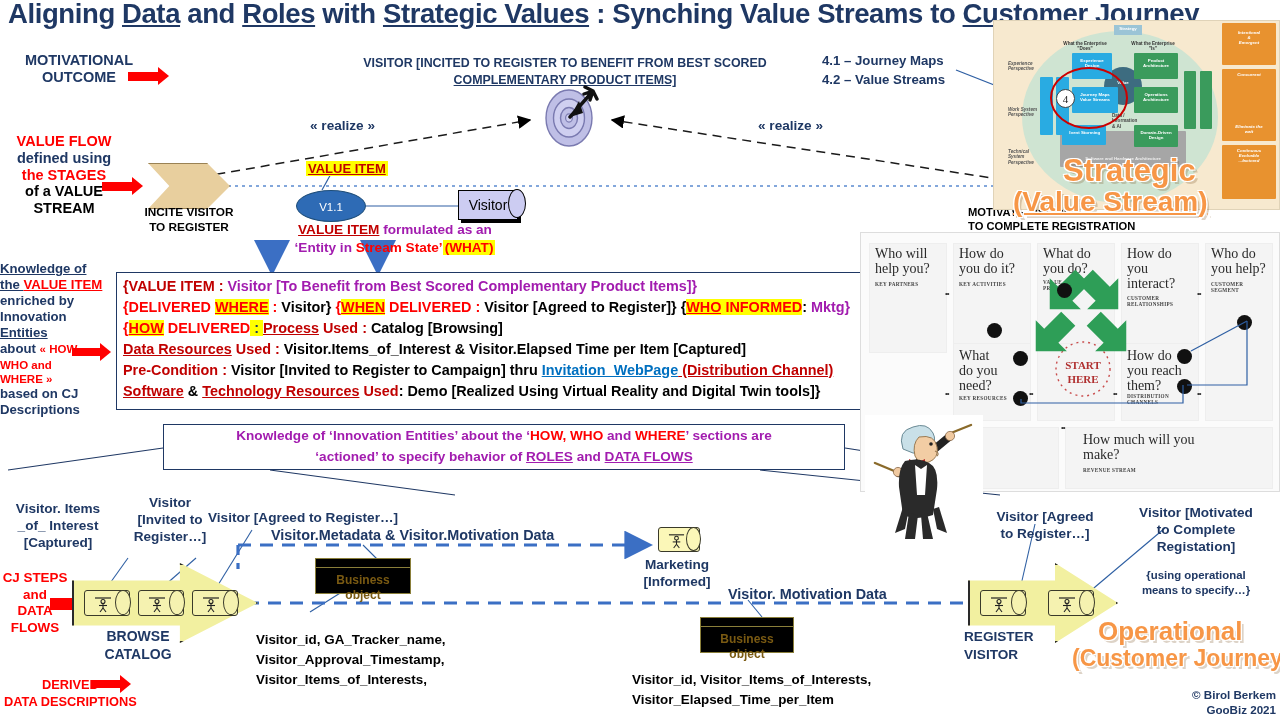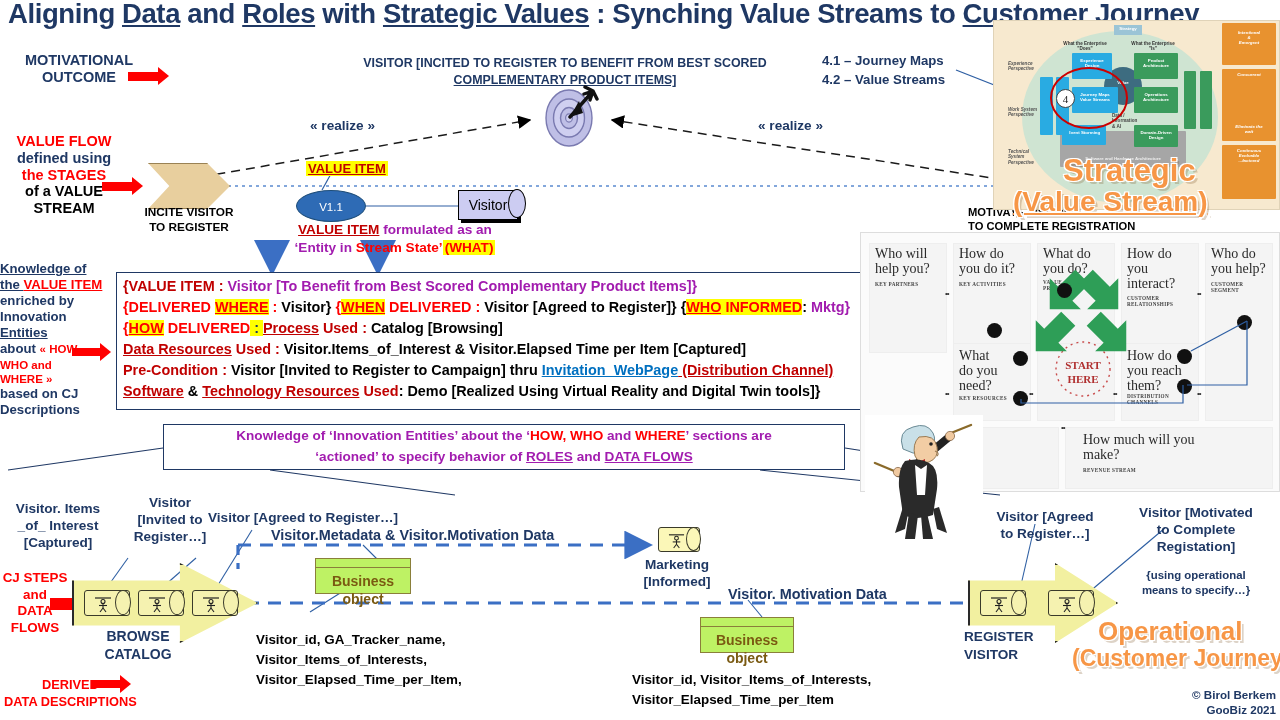--- a/index.html
+++ b/index.html
@@ -99,22 +99,22 @@
     background:#F5F2B0; border:1.3px solid #3a3a2a; border-radius:3px;
   }
   .chip .cyl {
     position:absolute; right:-2px; top:-1.3px; width:16px; height:25.5px;
     border:1.3px solid #3a3a2a; border-radius:50%; background:#F5F2B0;
   }
   .chip .stick { position:absolute; left:9px; top:4px; width:18px; height:18px; }
 
   
   .bizobj {
-    position:absolute; background:#bef264; border:1.4px solid #8a7f3a;
-    font-size:14px; color:#7a5a12; text-align:center; font-weight:bold;
+    position:absolute; background:#000000; border:1.4px solid #8a7f3a;
+    font-size:12px; color:#7a5a12; text-align:center; font-weight:bold;
   }
   .bizobj .hdr { height:9px; border-bottom:1.4px solid #8a7f3a; }
   .bizobj .txt { padding-top:5px; line-height:1.25; }
 
   
   #mktnode {
     left:658px; top:527px; width:42px; height:25px;
     background:#FBF7B8; border:1.3px solid #3a3a2a; border-radius:3px;
   }
   #mktnode .cyl {
@@ -609,22 +609,22 @@
 <div class="abs lbl" style="left:728px; top:586px; font-size:14.4px;">Visitor. Motivation Data</div>
 <div class="bizobj" style="left:700px; top:617px; width:94px; height:36px;">
   <div class="hdr"></div>
   <div class="txt">
     <span>Business</span><br><span>object</span>
   </div>
 </div>
 
 <div class="abs lbl blk" style="left:256px; top:630px; font-size:13.4px; line-height:1.48;">
   <div>Visitor_id, GA_Tracker_name,</div>
+  <div>Visitor_Approval_Timestamp,</div>
   <div>Visitor_Items_of_Interests,</div>
-  <div>Visitor_Elapsed_Time_per_Item,</div>
 </div>
 <div class="abs lbl blk" style="left:632px; top:670px; font-size:13.4px; line-height:1.48;">
   <div>Visitor_id, Visitor_Items_of_Interests,</div>
   <div>Visitor_Elapsed_Time_per_Item</div>
 </div>
 
 <div class="abs lbl" style="left:982px; top:508px; width:126px; font-size:13.6px; text-align:center; line-height:1.26;">
   <div>Visitor [Agreed</div>
   <div>to Register…]</div>
 </div>

